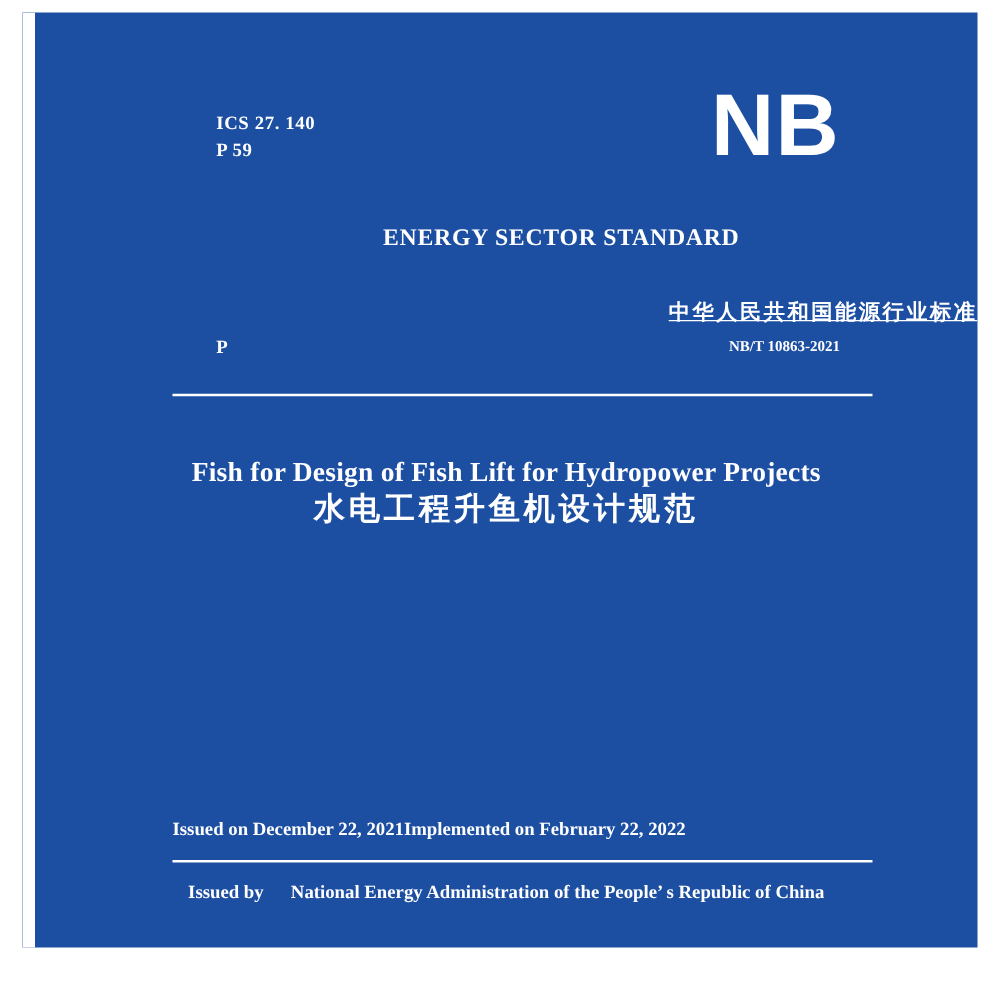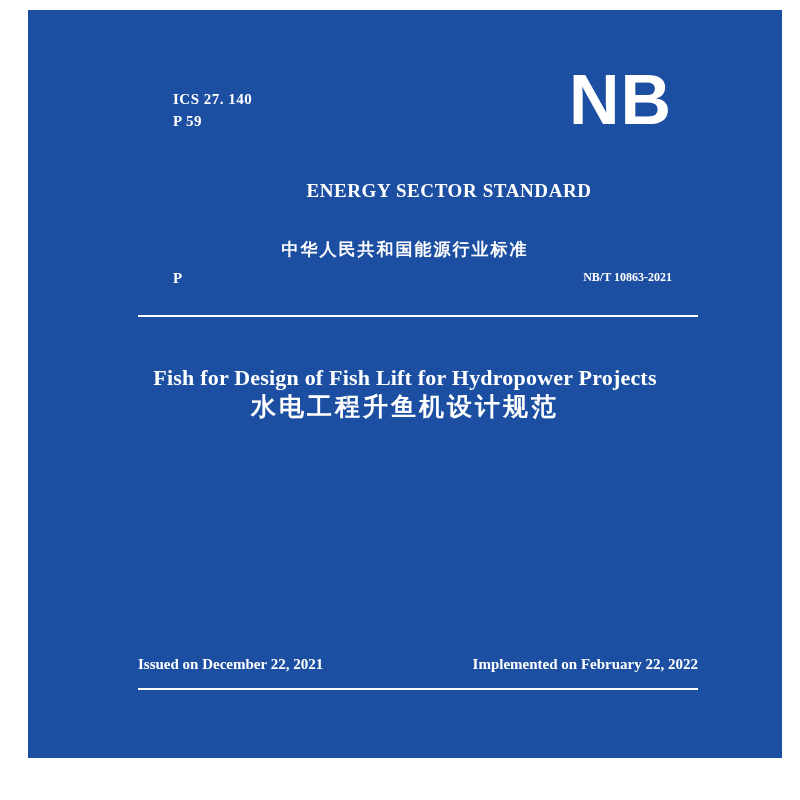--- a/index.html
+++ b/index.html
@@ -72,26 +72,27 @@
     font-size: 19px;
     letter-spacing: 0.6px;
     padding-left: 44px;
   }
   .std-line1 { top: 170px; }
   .std-line2 { top: 198px; }
 
   .std-cn {
     position: absolute;
     width: 754px;
-    text-align: center;
+    text-align: right;
     top: 228px;
     font-weight: bold;
     font-size: 17px;
     letter-spacing: 2px;
     font-family: "DejaVu Sans", sans-serif;
+    text-decoration: underline;
   }
 
   .class-code {
     position: absolute;
     left: 145px;
     top: 260px;
     font-weight: bold;
     font-size: 15px;
   }
 
@@ -135,24 +136,22 @@
     font-family: "DejaVu Sans", sans-serif;
   }
 
   
   .dates {
     position: absolute;
     left: 110px;
     top: 646px;
     width: 560px;
     display: flex;
-    justify-content: space-between;
-    font-weight: bold;
-    font-size: 15px;
-    gap: 21px;
+    font-weight: bold;
+    font-size: 15px;
   }
 
   .issued-by {
     position: absolute;
     width: 754px;
     text-align: center;
     top: 696px;
     font-weight: bold;
     font-size: 15px;
   }
@@ -185,15 +184,19 @@
     <div class="title-en">Fish for Design of Fish Lift for Hydropower Projects</div>
     <div class="title-cn">水电工程升鱼机设计规范</div>
 
     <div class="dates">
       <span>Issued on December 22, 2021</span>
       <span>Implemented on February 22, 2022</span>
     </div>
 
     <div class="rule rule-bottom"></div>
 
+    <div class="issued-by">
+      <span class="label">Issued by</span>
+      <span>National Energy Administration of the People’ s Republic of China</span>
+    </div>
 
   </div>
 </div>
 
 </body></html>

